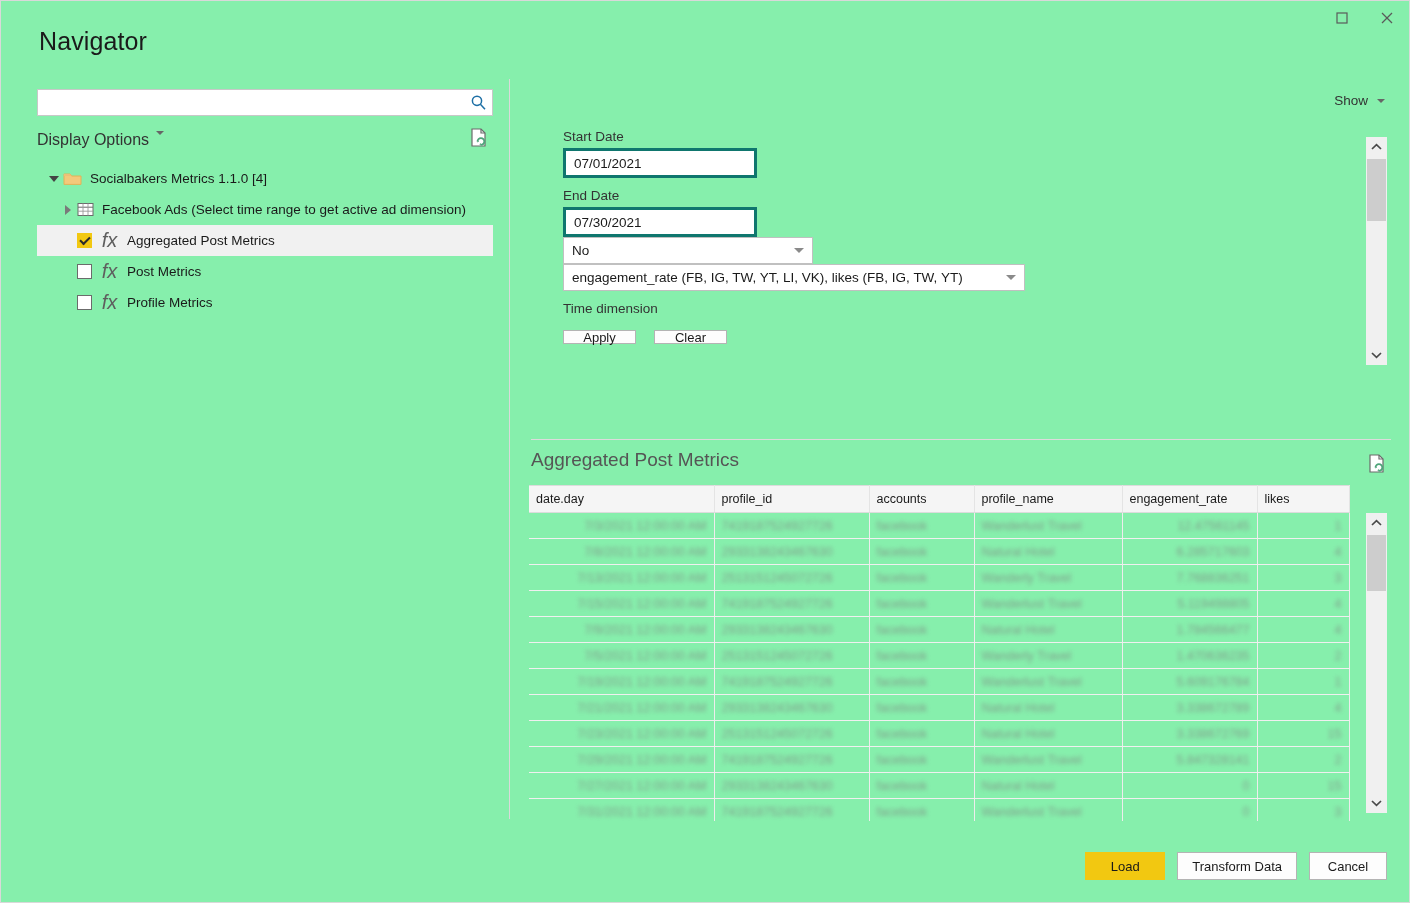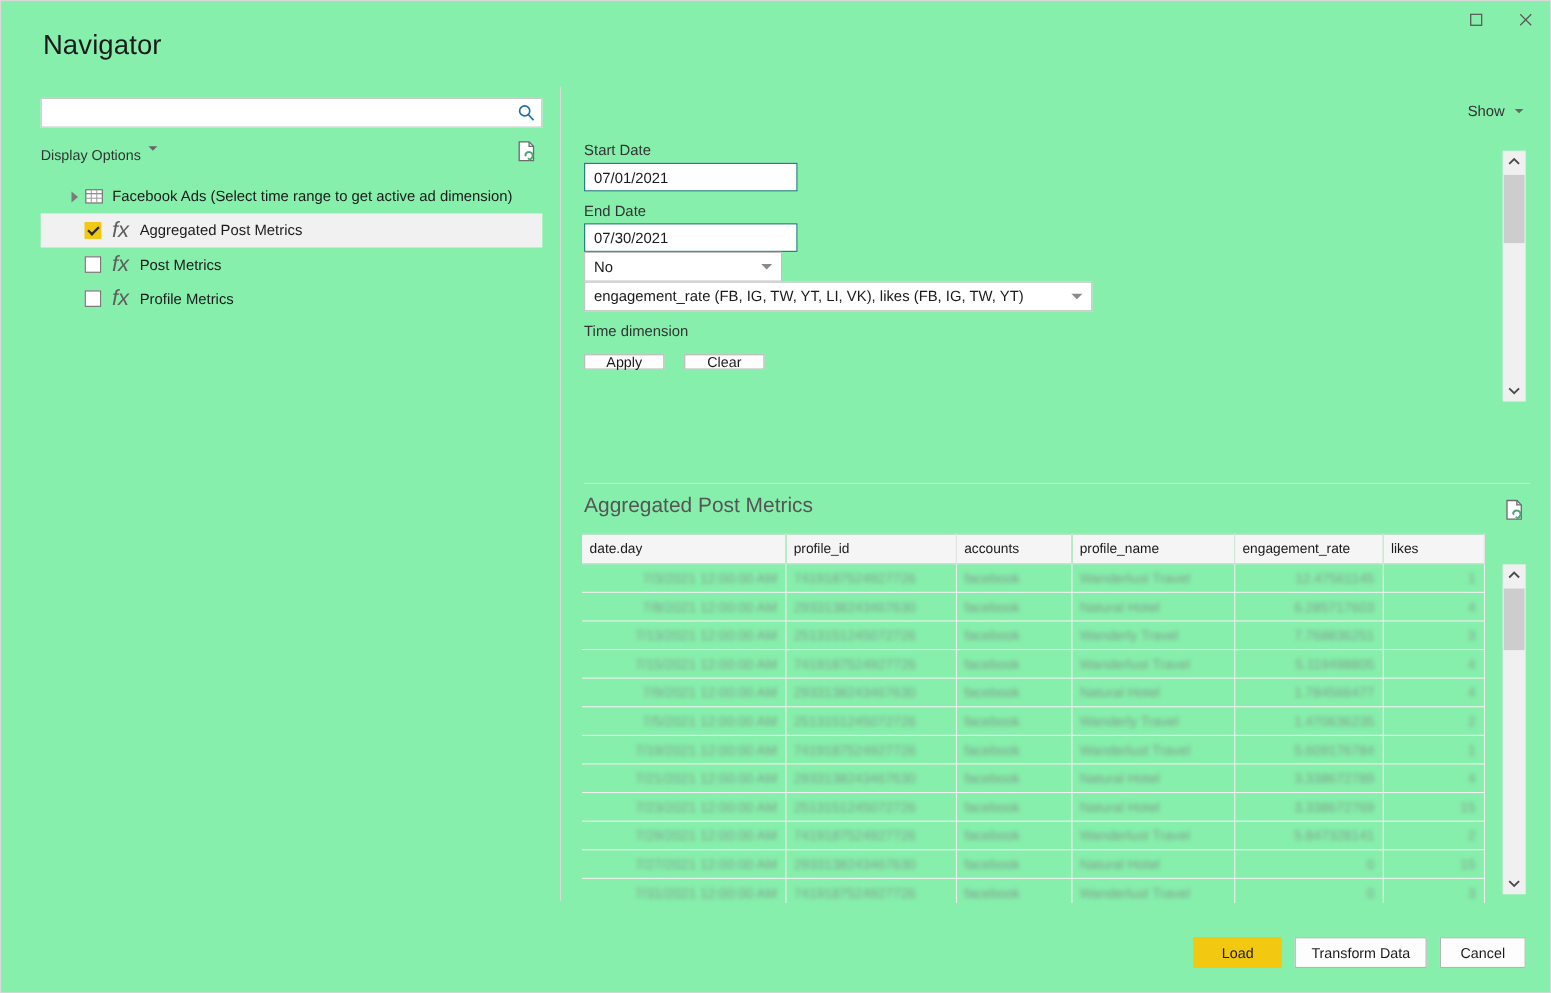--- a/index.html
+++ b/index.html
@@ -63,21 +63,21 @@
     color: #1d6fa5;
   }
 
   .display-options-row {
     position: relative;
     margin-top: 13px;
     width: 456px; height: 22px;
     display: flex; align-items: center;
   }
   .display-options {
-    font-size: 13px; color: #333;
+    font-size: 16px; color: #333;
     display: flex; gap: 7px;
     cursor: default;
   }
   .caret-down {
     width: 0; height: 0;
     border-left: 4px solid transparent;
     border-right: 4px solid transparent;
     border-top: 4px solid #666;
   }
   .refresh-doc-icon {
@@ -135,45 +135,45 @@
   }
 
   
   .show-row {
     position: absolute; right: 24px; top: 92px;
     display: flex; align-items: center; gap: 9px;
     font-size: 13.5px; color: #333; cursor: default;
   }
 
   .params {
-    position: absolute; left: 530px; top: 128px;
+    position: absolute; left: 562px; top: 128px;
     width: 830px;
   }
   .field-label {
     font-size: 13.5px; color: #333;
     margin-bottom: 4px; margin-top: 10px;
   }
   .field-label.first { margin-top: 0; }
 
   .text-field {
     width: 194px; height: 20px;
-    border: 1px solid #0f766e; background: #fff;
+    border: 3px solid #0f766e; background: #fff;
     display: flex; align-items: center;
     padding: 12px 8px;
     font-size: 13.5px; color: #1a1a1a;
   }
   .combo {
     height: 27px;
     border: 1px solid #c0c0c0; background: #fff;
     display: flex; align-items: center;
     padding: 0 8px;
     font-size: 13.5px; color: #1a1a1a;
     position: relative;
   }
-  .combo.narrow { width: 180px; }
+  .combo.narrow { width: 250px; }
   .combo.wide { width: 462px; }
   .combo .val { flex: 1; overflow: hidden; white-space: nowrap; text-overflow: ellipsis; }
   .combo-caret {
     width: 0; height: 0;
     border-left: 5px solid transparent;
     border-right: 5px solid transparent;
     border-top: 5px solid #8a8a8a;
     margin-left: 6px;
   }
 
@@ -322,20 +322,32 @@
           <path d="M12 2 V6 H16" fill="none" stroke="#6b6b6b" stroke-width="1.2"></path>
           <path d="M8.5 14.5 a3.4 3.4 0 1 1 3.2 3.4" fill="none" stroke="#4ea47a" stroke-width="1.8"></path>
           <path d="M11.8 18.6 l-1.4 -1.4 1.6 -1.1 z" fill="#4ea47a"></path>
           <path d="M8.6 13.2 l1.4 1.4 -1.7 1.0 z" fill="#4ea47a"></path>
         </svg>
       </span>
     </div>
 
     <div class="tree">
 
+      <div class="tree-row level1">
+        <span class="expander">
+          <span class="tri-down"></span>
+        </span>
+        <span class="ico">
+          <svg width="19" height="15" viewBox="0 0 19 15">
+            <path d="M1 3 H7 L8.6 5 H18 V13.4 H1 Z" fill="#f3c97b" stroke="#e0b257" stroke-width="1"></path>
+            <path d="M1 3 H7 L8.6 5 H1 Z" fill="#eec078"></path>
+          </svg>
+        </span>
+        <span>Socialbakers Metrics 1.1.0 [4]</span>
+      </div>
 
       <div class="tree-row level2">
         <span class="expander">
           <span class="tri-right"></span>
         </span>
         <span class="ico">
           <svg width="17" height="15" viewBox="0 0 17 15">
             <rect x="1" y="1.5" width="15" height="12" fill="#fff" stroke="#6b6b6b" stroke-width="1"></rect>
             <line x1="1" y1="5.2" x2="16" y2="5.2" stroke="#6b6b6b" stroke-width="1"></line>
             <line x1="1" y1="9.2" x2="16" y2="9.2" stroke="#9a9a9a" stroke-width=".9"></line>

